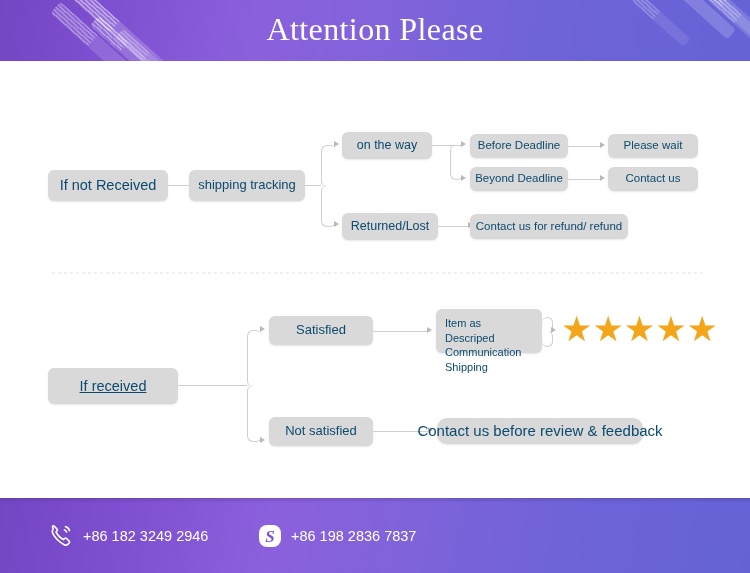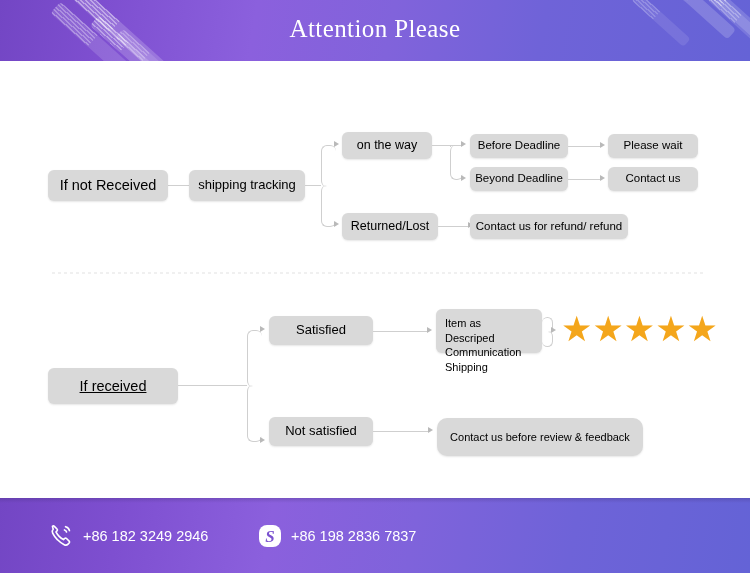--- a/index.html
+++ b/index.html
@@ -36,21 +36,21 @@
     background: linear-gradient(to bottom, rgba(90,70,150,0.28), rgba(255,255,255,0));
   }
   .header-title {
     position: absolute;
     left: 0; top: 0;
     width: 750px; height: 61px;
     line-height: 58px;
     text-align: center;
     color: #ffffff;
     font-family: "Liberation Serif", "DejaVu Serif", serif;
-    font-size: 25px;
+    font-size: 32px;
     letter-spacing: 0.4px;
     z-index: 4;
   }
 
   
   .ribbon {
     position: absolute;
     border-radius: 4px;
     background: rgba(255,255,255,0.22);
     transform-origin: center;
@@ -76,21 +76,21 @@
     width: 750px; height: 437px;
     background: #ffffff;
   }
 
   
   .node {
     position: absolute;
     box-sizing: border-box;
     background: #d9d9d9;
     border-radius: 6px;
-    color: #000000;
+    color: #0c4a6e;
     font-size: 12px;
     display: flex;
     align-items: center;
     justify-content: center;
     text-align: center;
     padding: 0 8px;
     line-height: 1.15;
     box-shadow: 0 1px 2px rgba(0,0,0,0.10);
     white-space: nowrap;
   }
@@ -278,21 +278,21 @@
   <div class="stars" style="left:561px; top:250px;">
     <span>★</span>
     <span>★</span>
     <span>★</span>
     <span>★</span>
     <span>★</span>
   </div>
 
   <div class="ln h" style="left:373px; top:370px; width:56px;"></div>
   <div class="arrow" style="left:428px; top:366px;"></div>
-  <div class="node" style="left:437px; top:357px; width:206px; height:38px; font-size:11px;border-radius:10px;">Contact us before review &amp; feedback</div>
+  <div class="node" style="left:437px; top:357px; width:206px; height:26px; font-size:15px;border-radius:10px;">Contact us before review &amp; feedback</div>
 
 </div>
 
 <div class="footer">
   <div class="footer-top-shadow"></div>
 
   <div class="contact" style="left:48px;">
     <span class="ic">
       <svg width="26" height="26" viewBox="0 0 24 24" fill="none" stroke="#ffffff" stroke-width="1.5" stroke-linecap="round" stroke-linejoin="round">
         <path d="M4.2 4.6c-.9.9-1.1 2.3-.5 3.5 1.1 2.3 2.6 4.4 4.5 6.2 1.8 1.9 3.9 3.4 6.2 4.5 1.2.6 2.6.4 3.5-.5l1-1c.5-.5.5-1.3 0-1.8l-2.4-2.4c-.5-.5-1.3-.5-1.8 0l-1 1c-1.5-.8-2.8-1.8-4-3-1.2-1.2-2.2-2.5-3-4l1-1c.5-.5.5-1.3 0-1.8L5.3 1.9c-.5-.5-1.3-.5-1.8 0z" transform="translate(0.6,1.2)"></path>

